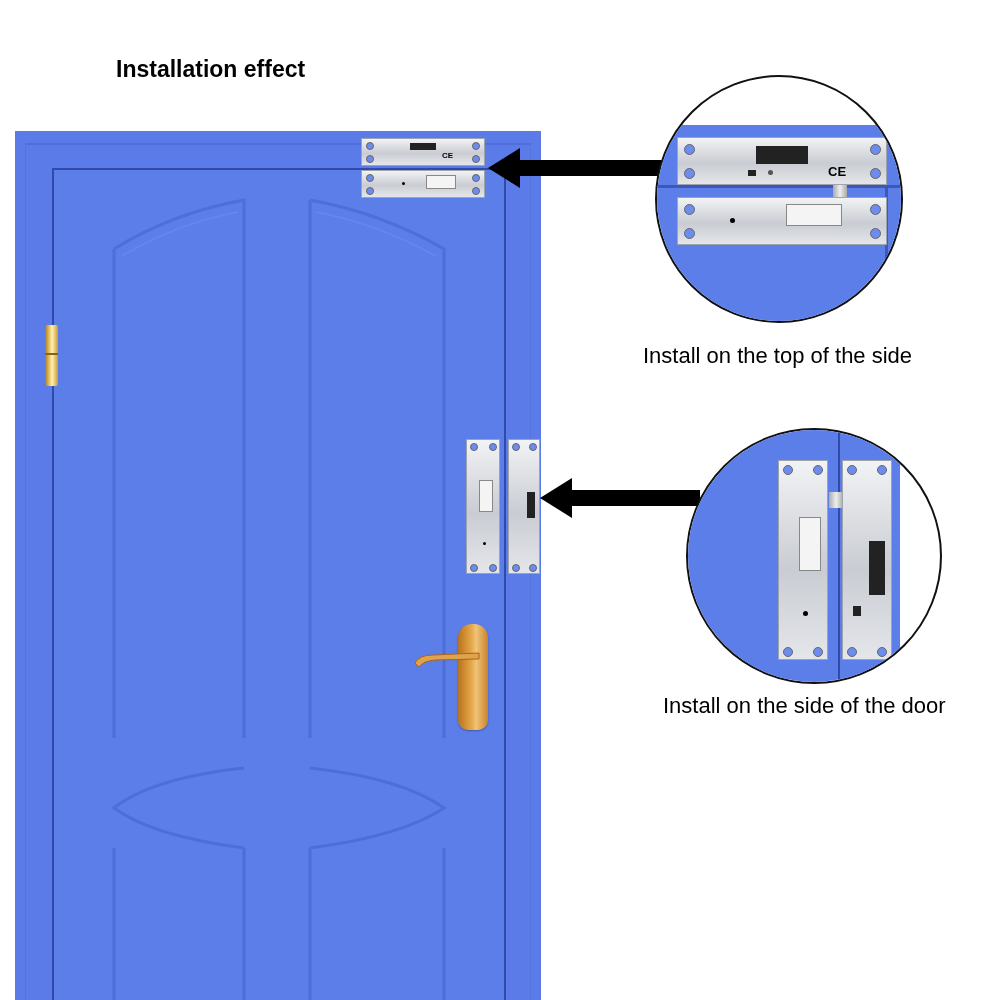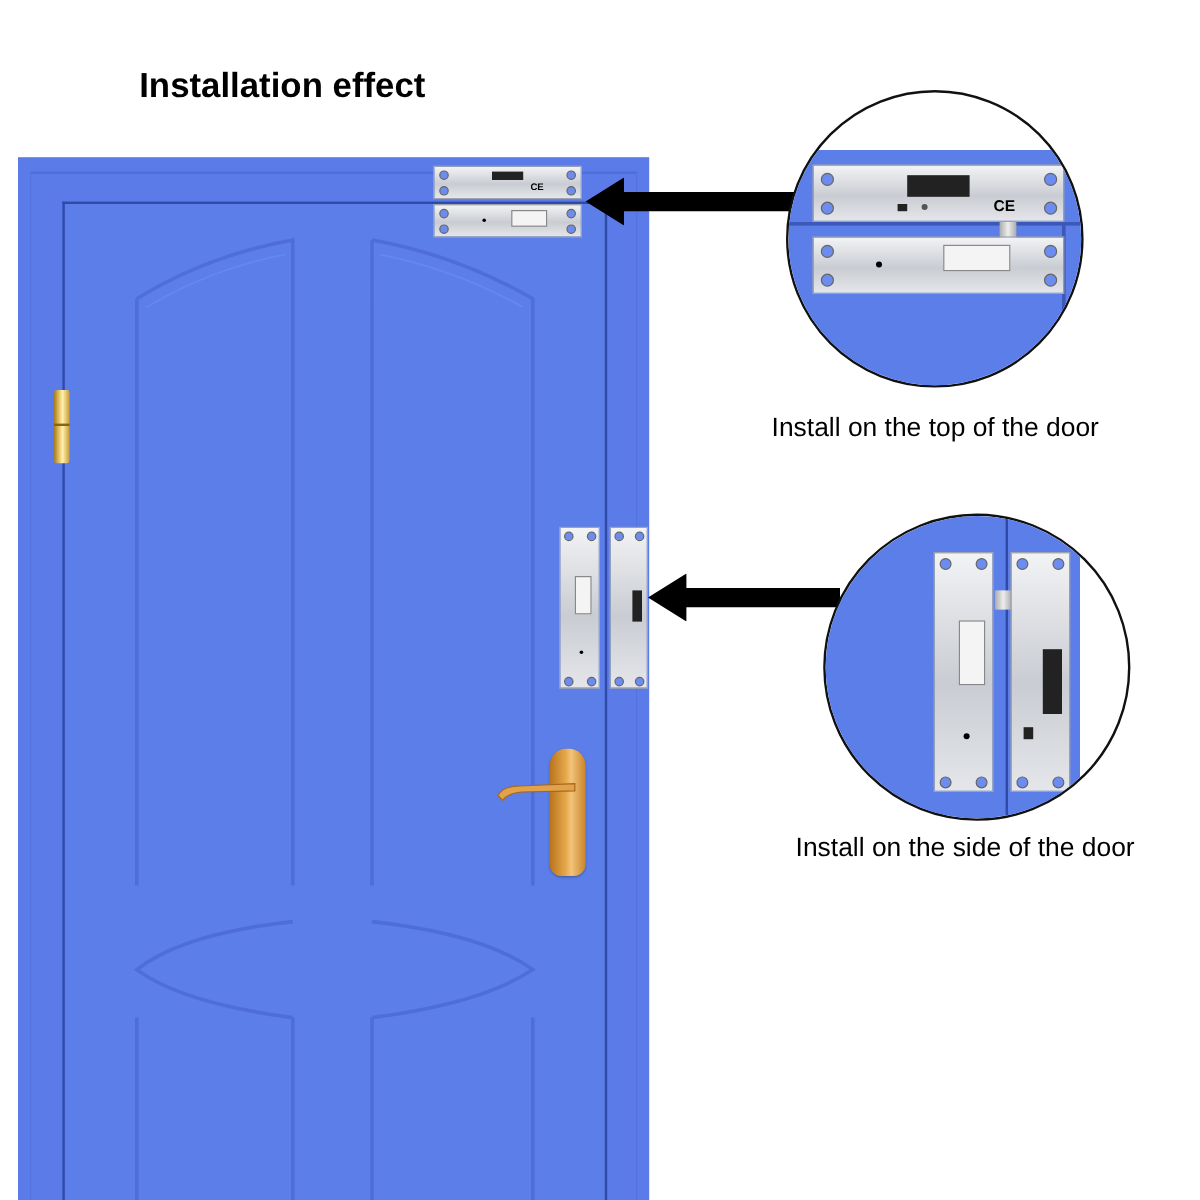--- a/index.html
+++ b/index.html
@@ -1,17 +1,17 @@
 <!DOCTYPE html>
 <html><head>
 <meta charset="utf-8">
 <style>
   html, body { margin:0; padding:0; }
   body { width:1000px; height:1000px; background:#ffffff; position:relative; overflow:hidden; font-family:"Liberation Sans", sans-serif; }
-  .title { position:absolute; left:116px; top:56px; font-size:29px; font-weight:bold; color:#000; letter-spacing:0px; }
+  .title { position:absolute; left:116px; top:56px; font-size:23px; font-weight:bold; color:#000; letter-spacing:0px; }
   .caption { position:absolute; font-size:22px; color:#000; white-space:nowrap; }
   .cap-top { left:643px; top:343px; }
   .cap-side { left:663px; top:693px; }
   .frame { position:absolute; left:15px; top:131px; width:526px; height:869px; background:#5a7be8; }
   .frame-inset { position:absolute; left:25px; top:143px; width:506px; height:857px; border-top:2px solid #4f6fd8; border-left:1px solid #5473dd; border-right:1px solid #5473dd; box-sizing:border-box; }
   .door { position:absolute; left:52px; top:168px; width:454px; height:832px; background:#5c7ee9; border-left:2px solid #2f4aa8; border-top:2px solid #2f4aa8; border-right:2px solid #2f4aa8; box-sizing:border-box; }
   .hinge { position:absolute; left:45px; top:325px; width:13px; height:61px; border-radius:2px; background:linear-gradient(90deg,#a67a1a,#f2d37a 40%,#fff0b0 55%,#c99a30); }
   .hinge::after { content:""; position:absolute; left:0; right:0; top:28px; height:2px; background:#8a6210; }
   svg.panels { position:absolute; left:52px; top:168px; }
   .handle-plate { position:absolute; left:458px; top:624px; width:30px; height:106px; border-radius:14px 14px 10px 10px; background:linear-gradient(90deg,#b8721e,#e6a84a 45%,#f1c47a 60%,#c9842c); box-shadow:0 1px 2px rgba(0,0,0,0.3); }
@@ -136,14 +136,14 @@
   <div class="lock" style="left:154px; top:30px; width:50px; height:200px;">
     <div class="hole" style="left:4px; top:4px; width:10px; height:10px;"></div>
     <div class="hole" style="left:34px; top:4px; width:10px; height:10px;"></div>
     <div class="hole" style="left:4px; top:186px; width:10px; height:10px;"></div>
     <div class="hole" style="left:34px; top:186px; width:10px; height:10px;"></div>
     <div style="position:absolute; left:26px; top:80px; width:16px; height:54px; background:#222;"></div>
     <div style="position:absolute; left:10px; top:145px; width:8px; height:10px; background:#222;"></div>
   </div>
 </div>
 
-<div class="caption cap-top">Install on the top of the door</div>
+<div class="caption cap-top">Install on the top of the side</div>
 <div class="caption cap-side">Install on the side of the door</div>
 
 </body></html>

